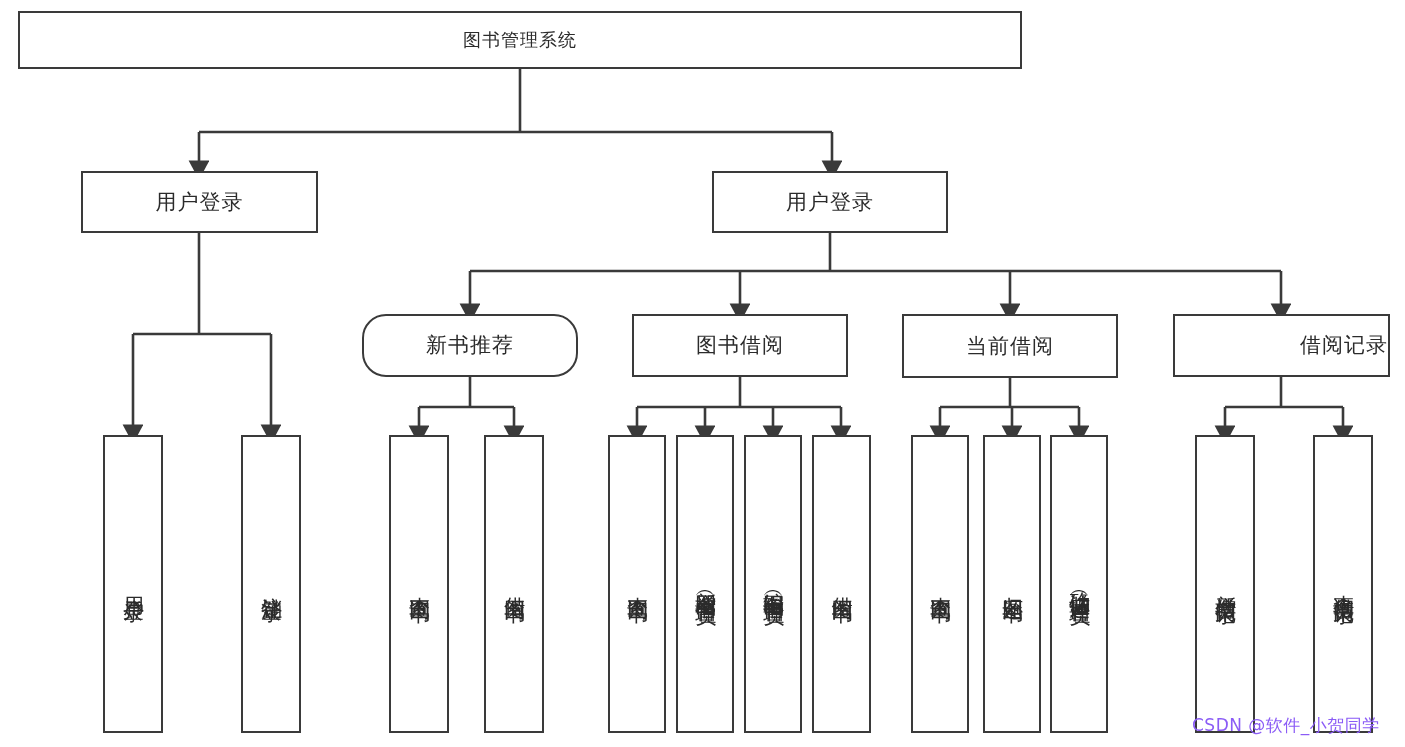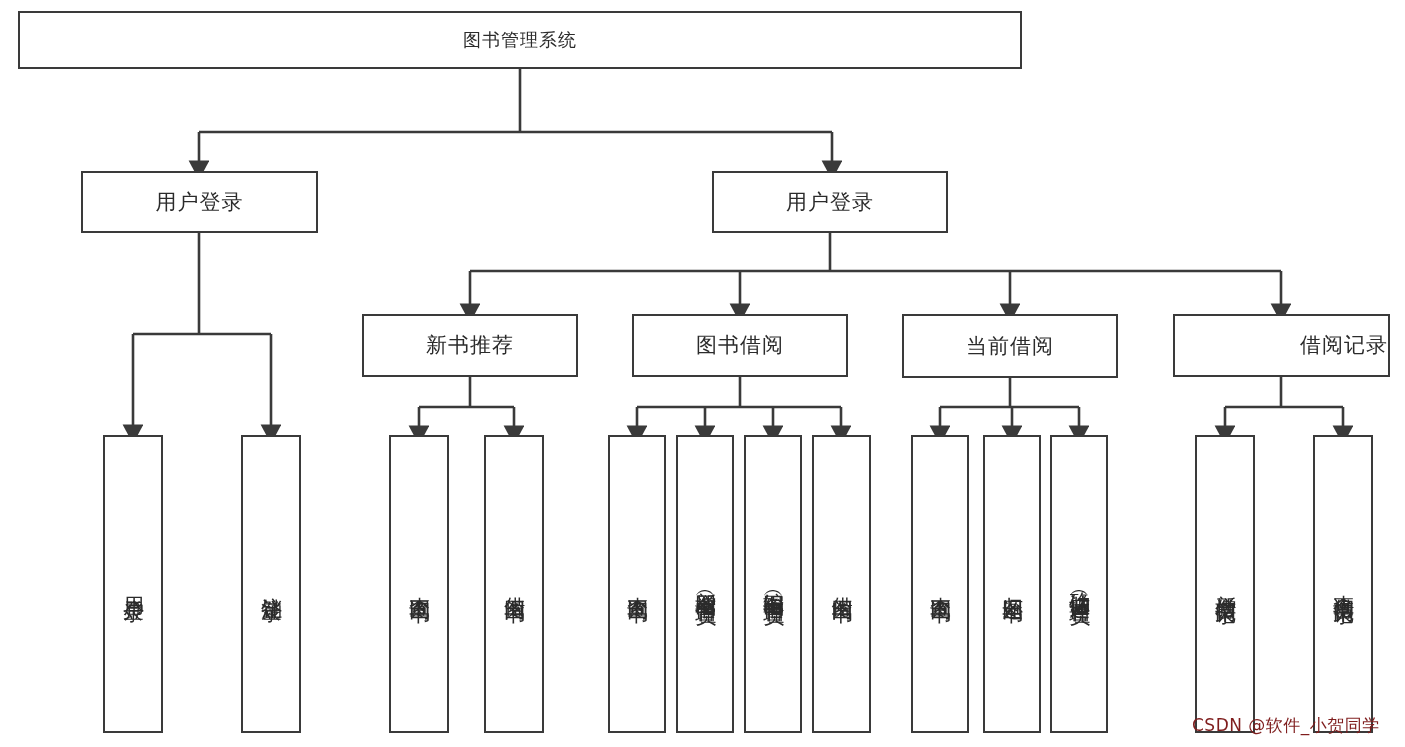--- a/index.html
+++ b/index.html
@@ -126,21 +126,21 @@
     <span>图书管理系统</span>
   </div>
 
   <div class="node horiz" style="left: 81px; top: 171px; width: 237px; height: 62px;">
     <span>用户登录</span>
   </div>
   <div class="node horiz" style="left: 712px; top: 171px; width: 236px; height: 62px;">
     <span>用户登录</span>
   </div>
 
-  <div class="node horiz" style="left: 362px; top: 314px; width: 216px; height: 63px;">
+  <div class="node horiz" style="left: 362px; top: 314px; width: 216px; height: 63px; border-radius: 24px;">
     <span>新书推荐</span>
   </div>
   <div class="node horiz" style="left: 632px; top: 314px; width: 216px; height: 63px;">
     <span>图书借阅</span>
   </div>
   <div class="node horiz" style="left: 902px; top: 314px; width: 216px; height: 64px;">
     <span>当前借阅</span>
   </div>
   <div class="node horiz" style="left: 1173px; top: 314px; width: 217px; height: 63px; justify-content: flex-end;">
     <span>借阅记录</span>
@@ -179,15 +179,15 @@
   <div class="node leaf" style="left: 1050px; top: 435px; width: 58px; height: 298px;">
     <span class="vtext">确认归还（管理员）</span>
   </div>
   <div class="node leaf" style="left: 1195px; top: 435px; width: 60px; height: 298px;">
     <span class="vtext">新增借阅记录</span>
   </div>
   <div class="node leaf" style="left: 1313px; top: 435px; width: 60px; height: 298px;">
     <span class="vtext">查询借阅记录</span>
   </div>
 
-  <div class="watermark" style="left: 1192px; top: 714px; color: #7f1d1d;">CSDN @软件_小贺同学</div>
+  <div class="watermark" style="left: 1192px; top: 714px; color: #8b5cf6;">CSDN @软件_小贺同学</div>
 
 </div>
 
 </body></html>

